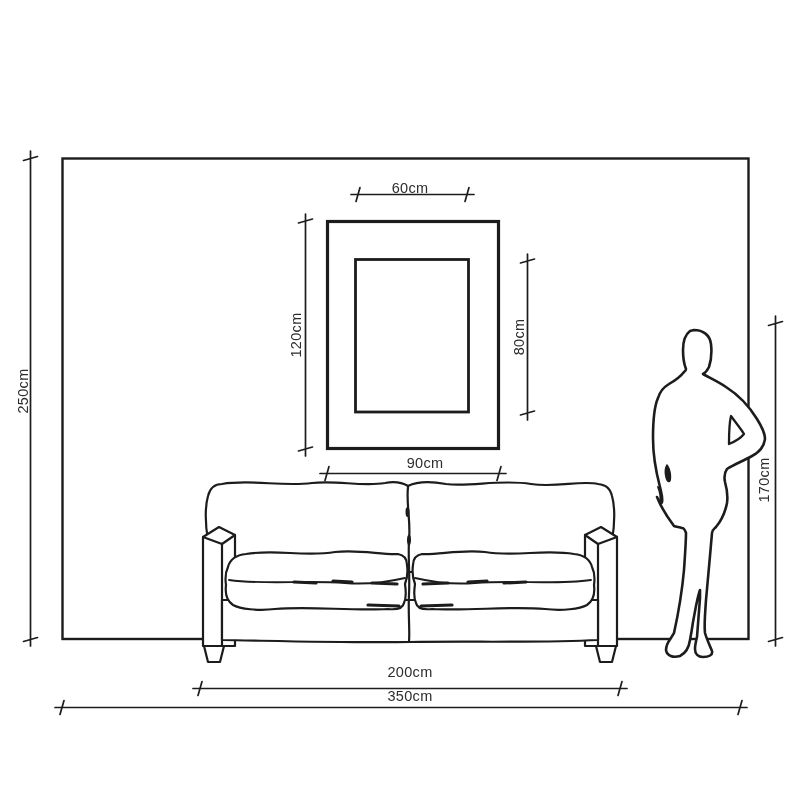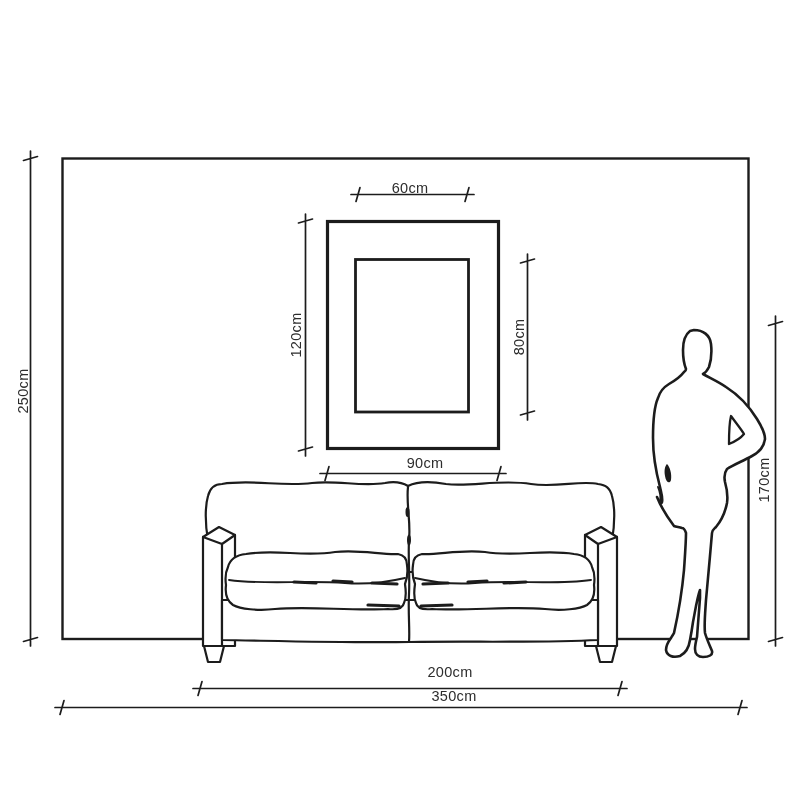--- a/index.html
+++ b/index.html
@@ -151,15 +151,15 @@
       <path class="detail" d="M658 487 C660 492 661 497 660 501"></path>
     </g>
   </svg>
 
   <div class="lbl" style="left:410px; top:182px;margin-top:6px;">60cm</div>
   <div class="lbl v" style="left:296px; top:335px;">120cm</div>
   <div class="lbl v" style="left:519px; top:337px;">80cm</div>
   <div class="lbl" style="left:425px; top:463px;">90cm</div>
   <div class="lbl v" style="left:23px;  top:391px;">250cm</div>
   <div class="lbl v" style="left:764px; top:480px;">170cm</div>
-  <div class="lbl" style="left:410px; top:672px;margin-left:40px;">200cm</div>
-  <div class="lbl" style="left:410px; top:696px;margin-left:44px;">350cm</div>
+  <div class="lbl" style="left:410px; top:672px;">200cm</div>
+  <div class="lbl" style="left:410px; top:696px;">350cm</div>
 </div>
 
 </body></html>

